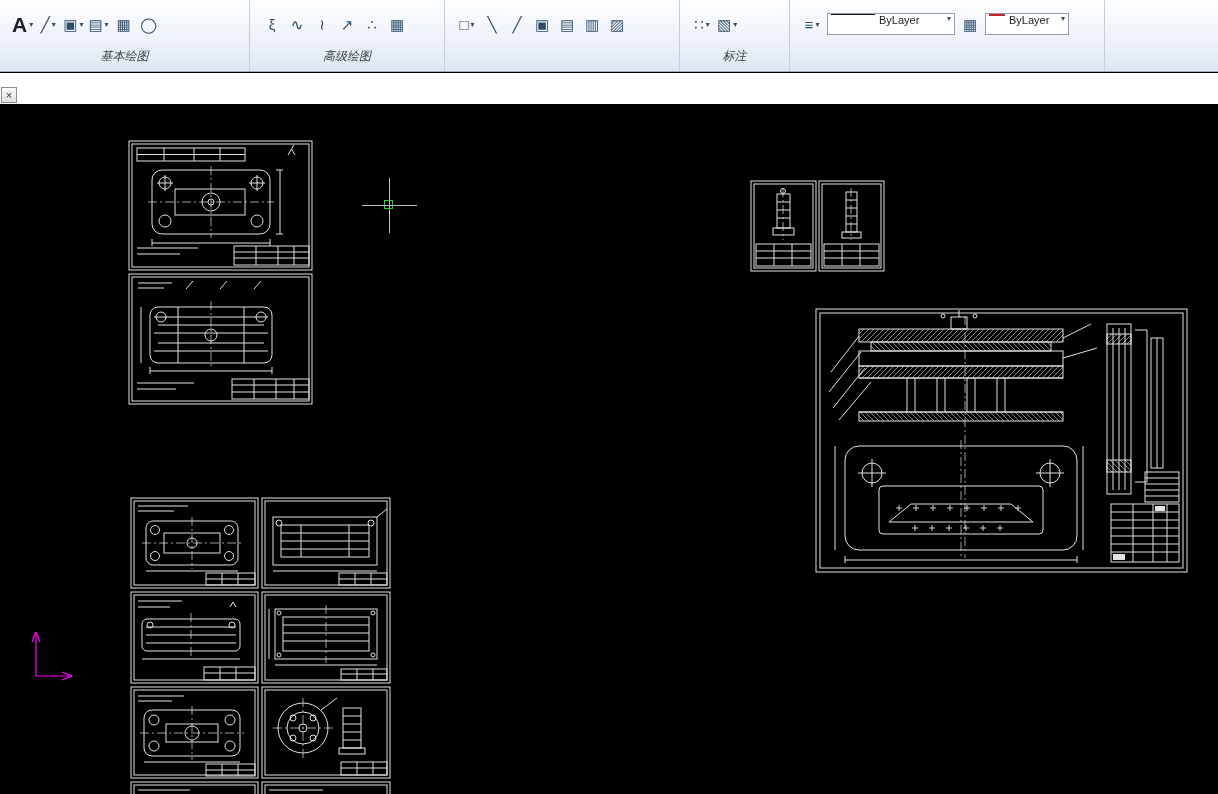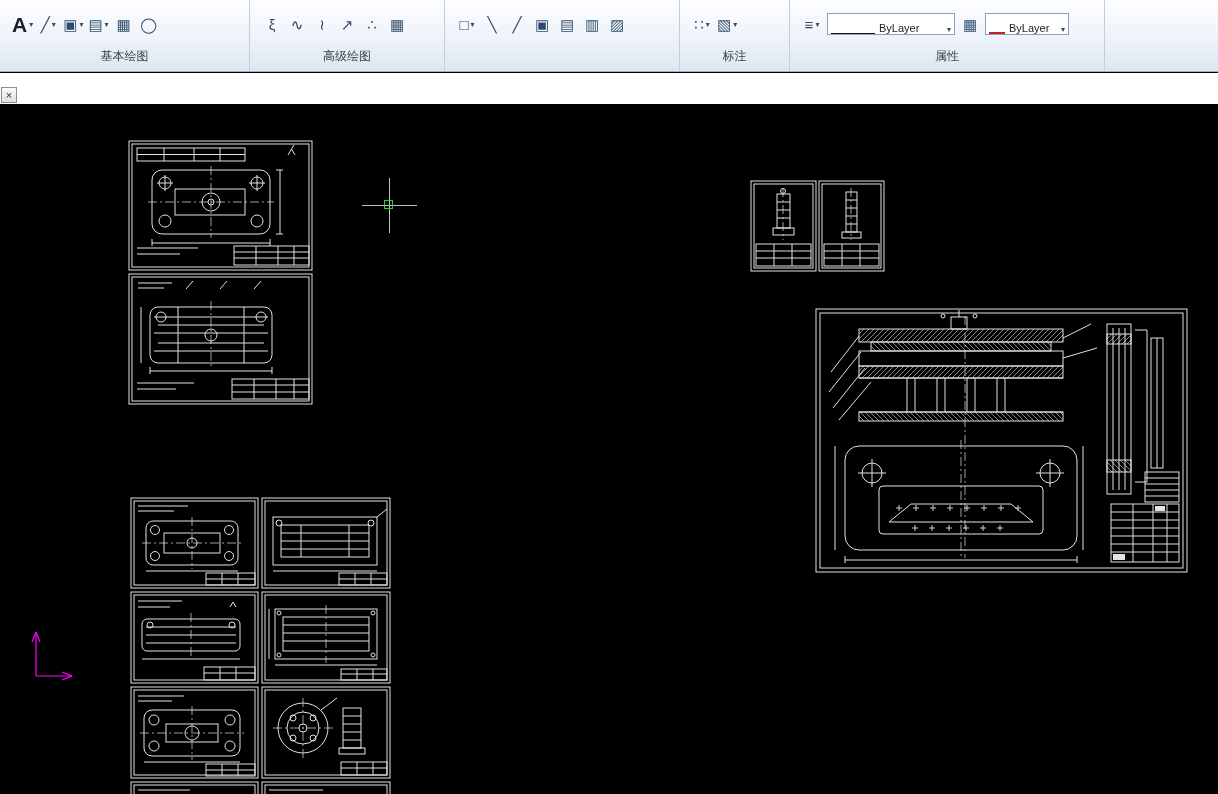--- a/index.html
+++ b/index.html
@@ -28,24 +28,24 @@
   .ribbon-fill{flex:1;}
   .icons{display:flex;align-items:center;gap:5px;height:38px;padding-left:4px;}
   .icon-btn{
     display:flex;align-items:center;justify-content:center;
     min-width:20px;height:28px;border-radius:2px;cursor:default;
   }
   .glyph{font-size:15px;line-height:1;color:#2e4d6b;}
   .icon-btn.big .glyph{font-size:21px;font-weight:bold;color:#16202c;}
   .caret{font-size:8px;color:#3c4a5a;margin-left:2px;}
   .group-label{
-    text-align:center;font-size:12px;color:#3b3f46;padding:2px 0 4px;
+    text-align:center;font-size:12px;color:#3b3f46;padding:2px 0 4px;font-style:italic;
   }
   .combo{
-    display:flex;align-items:flex-end;gap:4px;height:20px;
+    display:flex;align-items:flex-start;gap:4px;height:20px;
     background:#fff;border:1px solid #8fa0b4;padding:0 3px;
     font-size:11px;color:#222;overflow:hidden;white-space:nowrap;
   }
   .combo.wide{width:120px;}
   .combo.narrow{width:76px;}
   .combo-value{overflow:hidden;flex:1;}
   .swatch-line-black{display:inline-block;width:44px;height:0;border-top:1px solid #111;flex:none;}
   .swatch-line-red{display:inline-block;width:16px;height:0;border-top:2px solid #c42222;flex:none;}
   
   .substrip{
@@ -187,21 +187,20 @@
         </div>
         <div class="icon-btn">
           <span class="glyph">▦</span>
         </div>
         <div class="combo narrow">
           <span class="swatch-line-red"></span>
           <span class="combo-value">ByLayer</span>
           <span class="caret">▾</span>
         </div>
       </div>
-      <div class="group-label">属性</div>
     </div>
     <div class="ribbon-fill"></div>
   </div>
 
 <div class="substrip">
   <div class="close-btn">
     <span>×</span>
   </div>
 </div>
 

